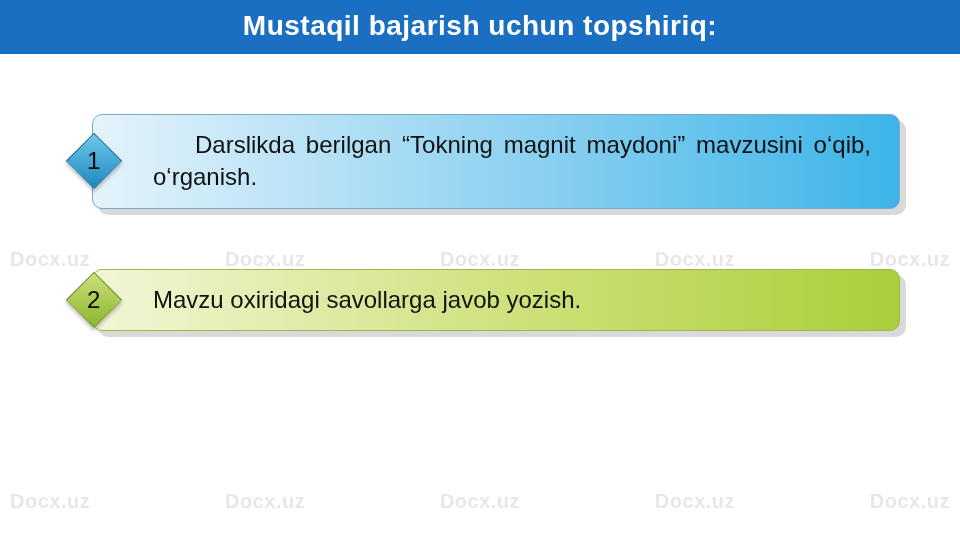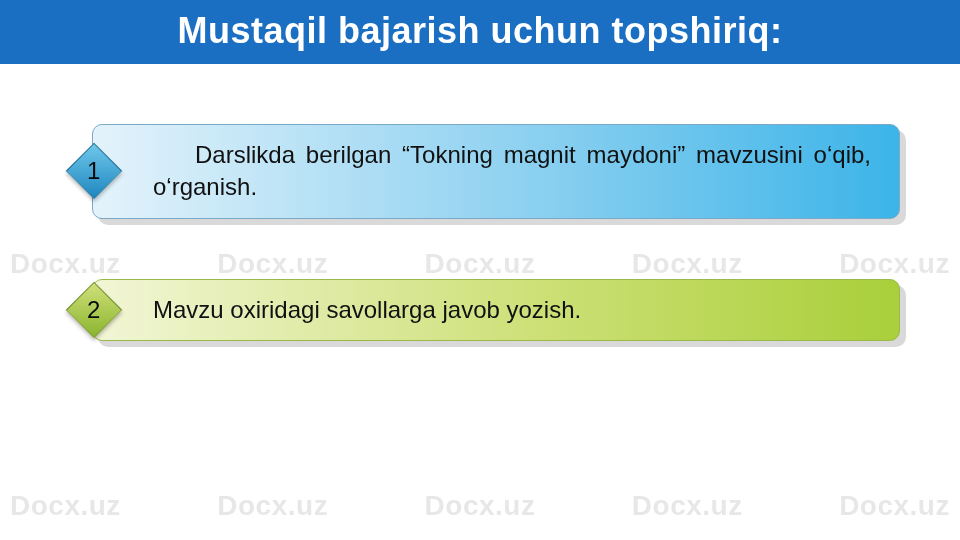--- a/index.html
+++ b/index.html
@@ -16,33 +16,33 @@
     z-index: 0;
   }
   .wm-row {
     position: absolute;
     left: 0; right: 0;
     display: flex;
     justify-content: space-between;
     padding: 0 10px;
     color: rgba(120,120,120,0.18);
     font-weight: 700;
-    font-size: 28px;
+    font-size: 20px;
     letter-spacing: 0.5px;
     white-space: nowrap;
   }
   .wm-row span { flex: 0 0 auto; }
   .title-bar {
     position: relative;
     z-index: 1;
     background: #1b6fc2;
     color: #ffffff;
     text-align: center;
     font-weight: 800;
-    font-size: 36px;
+    font-size: 28px;
     padding: 10px 0 12px 0;
     letter-spacing: 0.5px;
   }
   .content {
     position: relative;
     z-index: 1;
     padding: 60px 60px 0 92px;
   }
   .item {
     position: relative;

